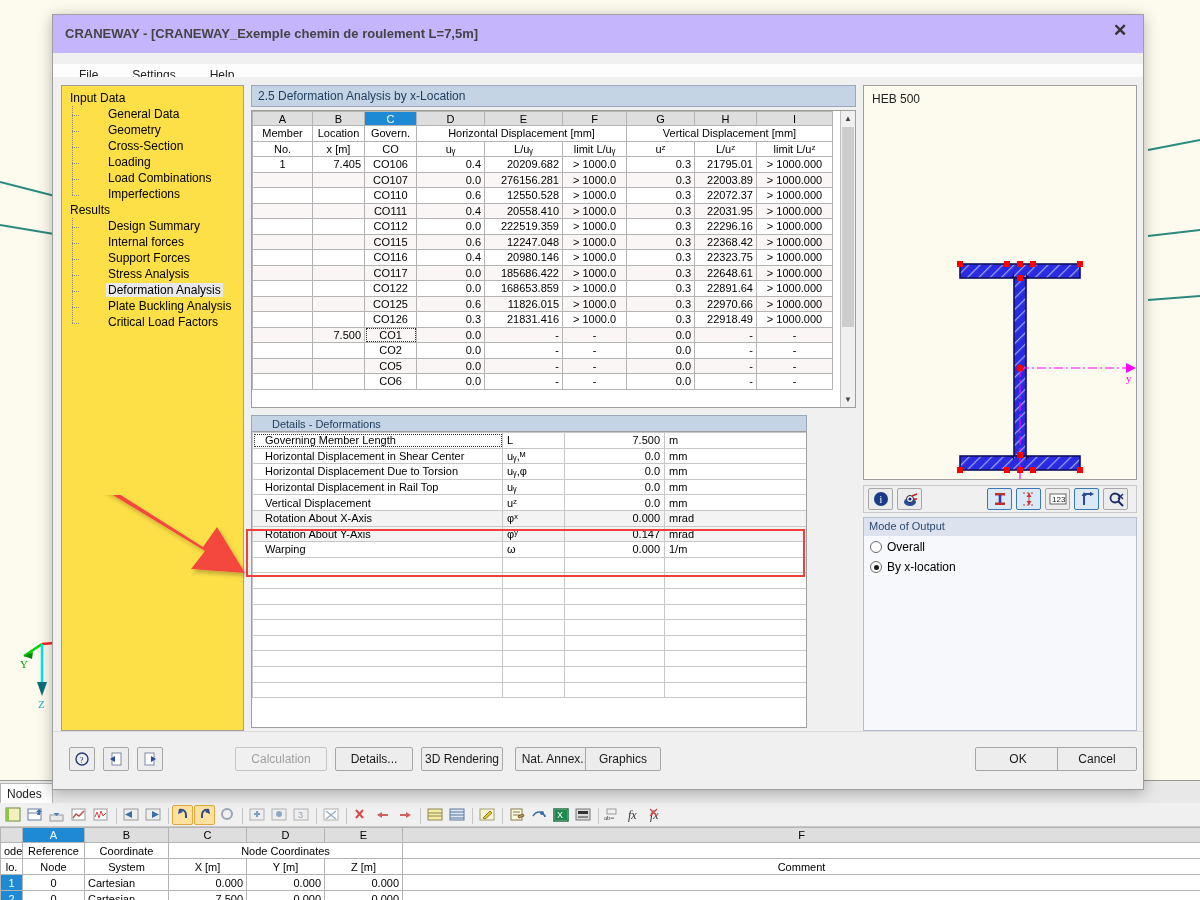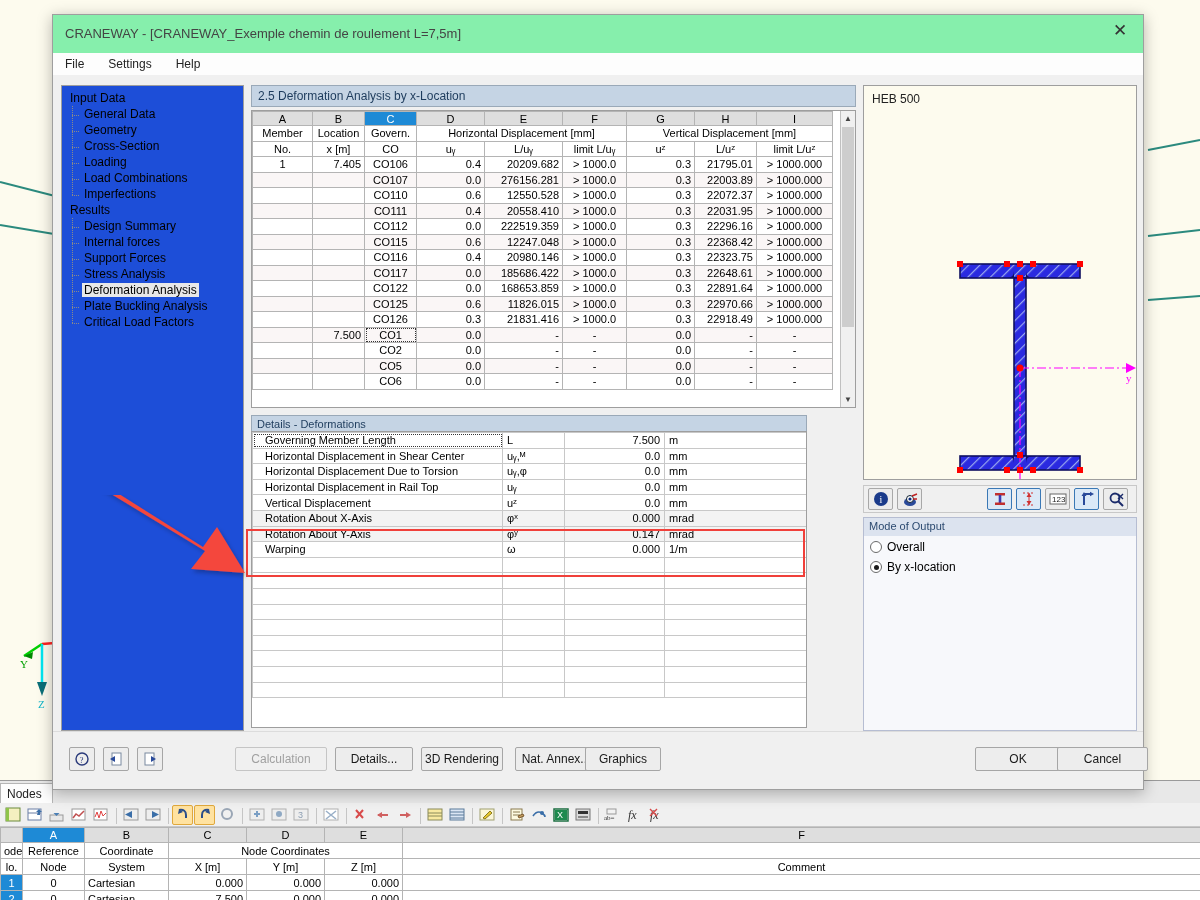--- a/index.html
+++ b/index.html
@@ -53,49 +53,49 @@
   #nodes-grid td.num { text-align:right; }
   #nodes-grid td.ctr { text-align:center; }
   #nodes-grid td.cmt { text-align:center; }
 
   
   #craneway {
     position:absolute; left:52px; top:14px; width:1092px; height:776px;
     background:#f0f0f0; border:1px solid #9e9e9e;
     box-shadow:0 3px 14px rgba(0,0,0,.28);
   }
-  #cw-titlebar { height:38px; background:#86efac; position:relative; border-bottom:none; }
+  #cw-titlebar { height:38px; background:#c4b5fd; position:relative; border-bottom:none;font-weight:bold; }
   #cw-title { position:absolute; left:12px; top:11px; font-size:13px; color:#444; }
   #cw-close {
     position:absolute; right:0; top:0; width:46px; height:30px;
     display:flex; align-items:center; justify-content:center; color:#333; font-size:17px;
   }
-  #cw-menubar { height:22px; background:#fdfdfd; display:flex; align-items:center; padding-left:0; gap:0; }
+  #cw-menubar { height:22px; background:#fdfdfd; display:flex; align-items:center; padding-left:14px; gap:10px;margin-top:11px; }
   .menu-item { padding:2px 12px; font-size:12px; color:#222; }
 
   #cw-body { position:absolute; left:0; top:62px; right:0; bottom:0; background:#f0f0f0; }
 
   
   #tree-panel {
     position:absolute; left:8px; top:8px; width:183px; bottom:58px;
-    background:#1d4ed8; border:1px solid #9e9e9e;
+    background:#fde047; border:1px solid #9e9e9e;
     font-size:12px; padding:4px 0 0 6px; overflow:hidden;
   }
   .tree-root { padding:1px 0 1px 2px; }
   .tree-child { padding:1px 0 1px 14px; position:relative; }
   .tree-child::before {
      content:""; position:absolute; left:4px; top:0; bottom:0; width:1px;
      background:repeating-linear-gradient(to bottom,#8a8a8a 0 1px,transparent 1px 2px);
   }
   .tree-child::after {
      content:""; position:absolute; left:4px; top:9px; width:7px; height:1px;
      background:repeating-linear-gradient(to right,#8a8a8a 0 1px,transparent 1px 2px);
   }
   .tree-child.last::before { bottom:auto; height:10px; }
-  .tree-child .lbl { display:inline-block; padding:0 2px; }
+  .tree-child .lbl { display:inline-block; padding:0 2px;margin-left:24px; }
   .tree-child.selected .lbl { background:#e8e8e8; }
 
   
   #center-panel { position:absolute; left:198px; top:8px; width:605px; bottom:58px; }
   #section-title {
     height:22px; background:#c5d4e4; border:1px solid #9aa9b8;
     font-size:12px; color:#1d3b5c; padding:3px 0 0 6px;
   }
   #grid-wrap {
     position:absolute; left:0; top:25px; width:605px; height:298px;
@@ -118,21 +118,21 @@
 
   
   .vscroll { width:15px; background:#f0f0f0; border-left:1px solid #c0c0c0; position:relative; }
   .vscroll .arrow { height:15px; background:#f0f0f0; display:flex; align-items:center; justify-content:center; font-size:8px; color:#444; }
   .vscroll .thumb { position:absolute; left:1px; right:1px; background:#cdcdcd; }
 
   
   #details-title {
     position:absolute; left:0; top:330px; width:556px; height:17px;
     background:#c5d4e4; border:1px solid #9aa9b8; font-size:11px; color:#1d3b5c;
-    padding:2px 0 0 5px;
+    padding:2px 0 0 20px;
   }
   #details-wrap {
     position:absolute; left:0; top:346px; width:556px; height:297px;
     border:1px solid #9e9e9e; background:#fff; overflow:hidden;
   }
   #details-table { border-collapse:collapse; table-layout:fixed; width:554px; font-size:11px; }
   #details-table td {
     border:1px solid #c8c8c8; height:15.6px; padding:0 4px; white-space:nowrap; overflow:hidden;
   }
   #details-table td.lbl { padding-left:12px; }
@@ -968,21 +968,21 @@
             <rect x="2" y="1" width="9" height="12" fill="#fff" stroke="#7a8aa0"></rect>
             <polygon points="13,7 8,4 8,10" fill="#2a4a9a"></polygon>
           </svg>
       </div>
       <div class="fbtn disabled" style="left:182px;top:16px;width:92px;">Calculation</div>
       <div class="fbtn" style="left:282px;top:16px;width:78px;">Details...</div>
       <div class="fbtn" style="left:368px;top:16px;width:82px;">3D Rendering</div>
       <div class="fbtn" style="left:462px;top:16px;width:82px;">Nat. Annex...</div>
       <div class="fbtn" style="left:532px;top:16px;width:76px;">Graphics</div>
       <div class="fbtn" style="left:922px;top:16px;width:86px;">OK</div>
-      <div class="fbtn" style="left:1004px;top:16px;width:91px;text-align:center;">Cancel</div>
+      <div class="fbtn" style="left:1004px;top:16px;width:80px;text-align:center;">Cancel</div>
     </div>
 
   </div>
 </div>
 
 <div id="red-box"></div>
 
 <svg id="annot-arrow" viewBox="0 0 175 90">
   <defs>
     <filter id="sh" x="-30%" y="-30%" width="170%" height="170%">

